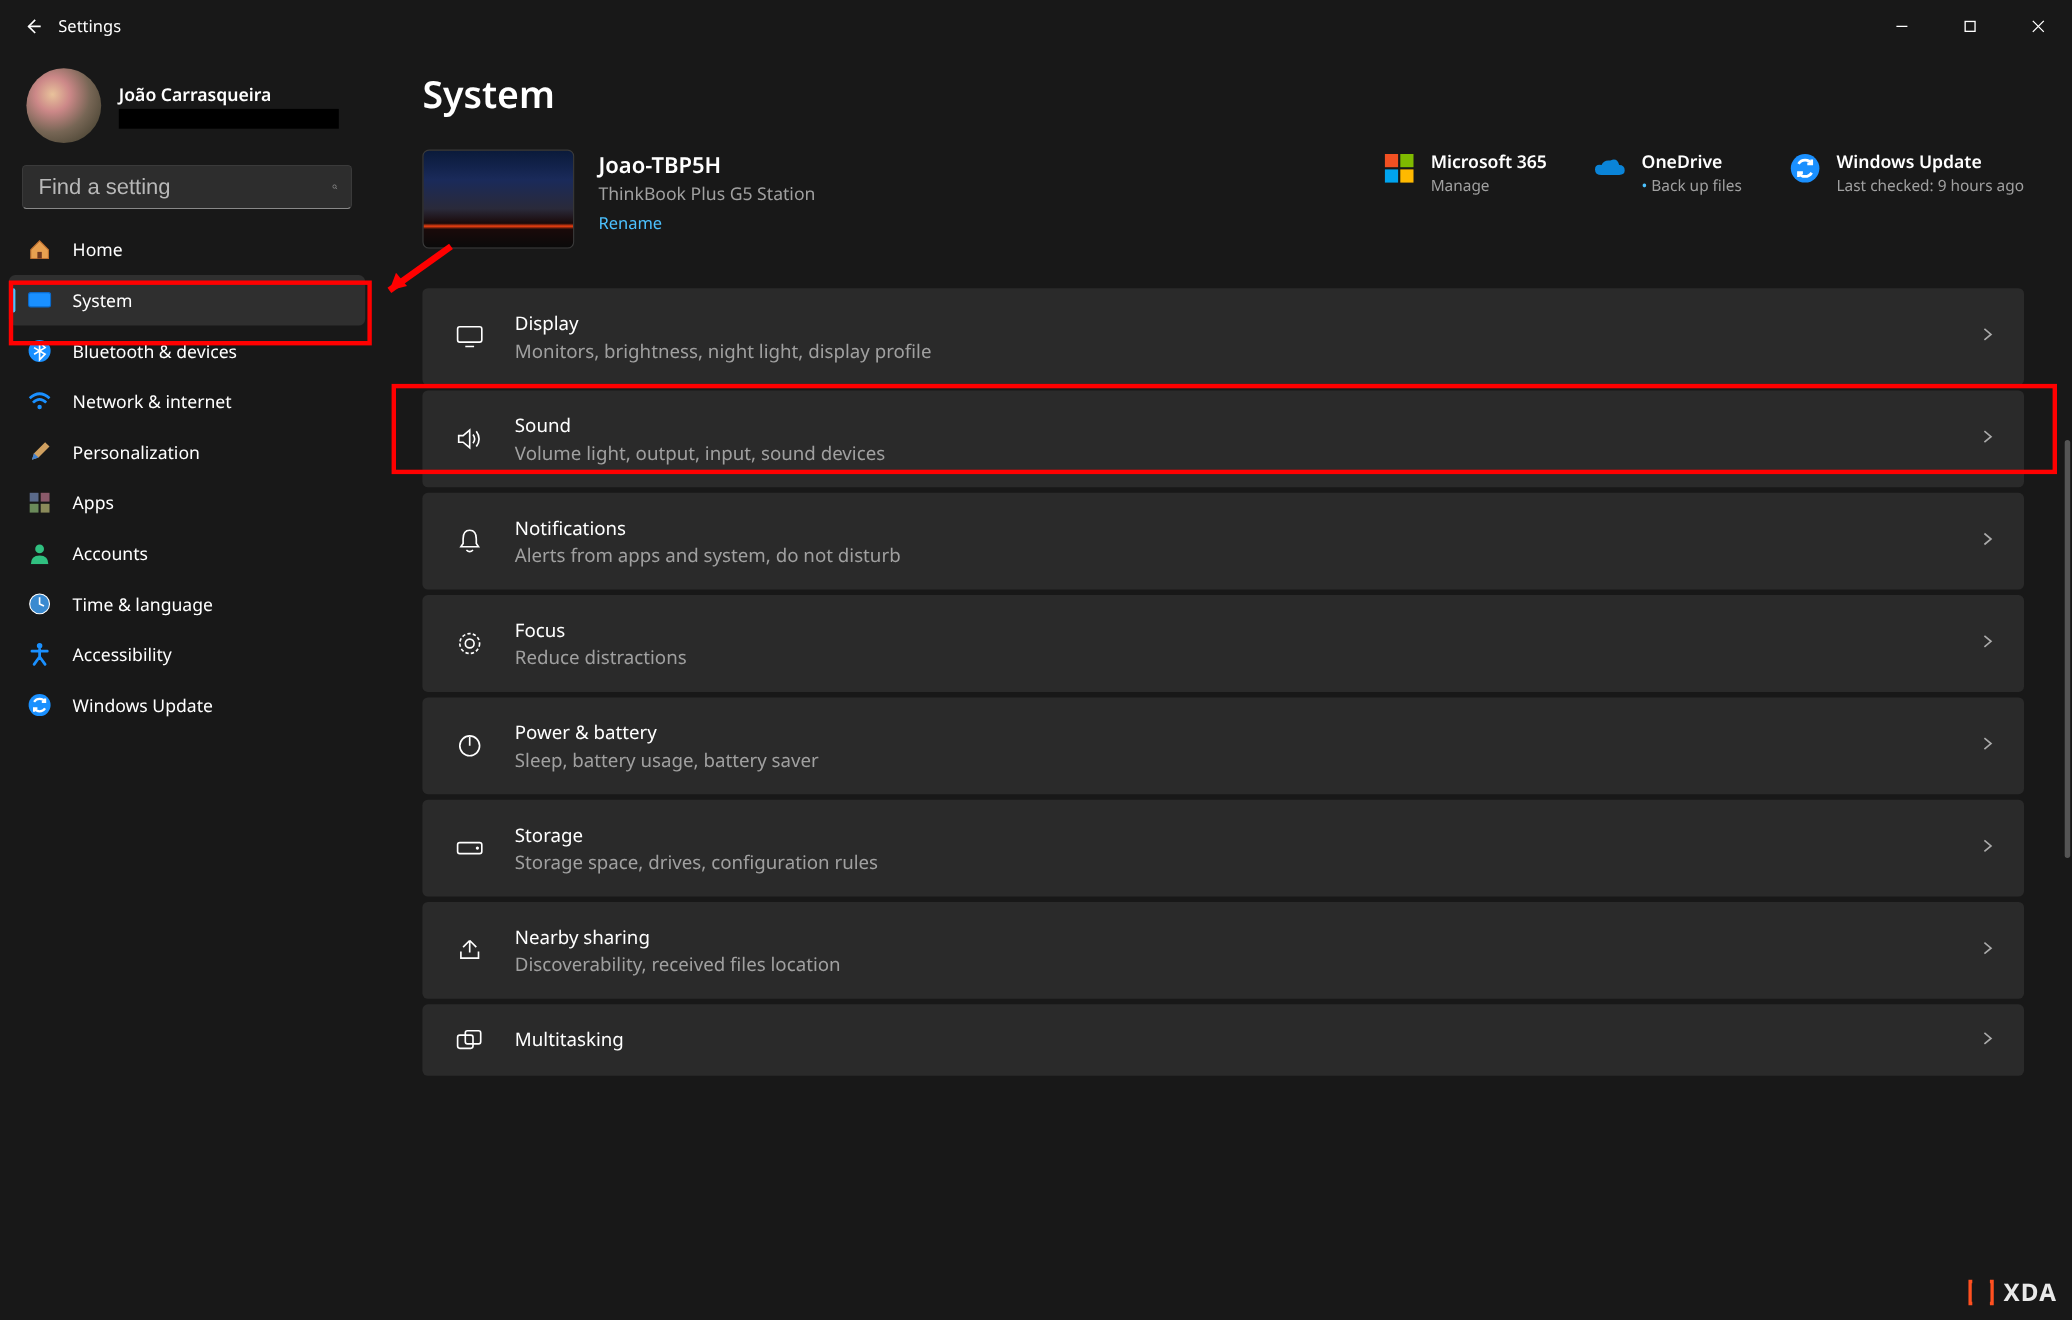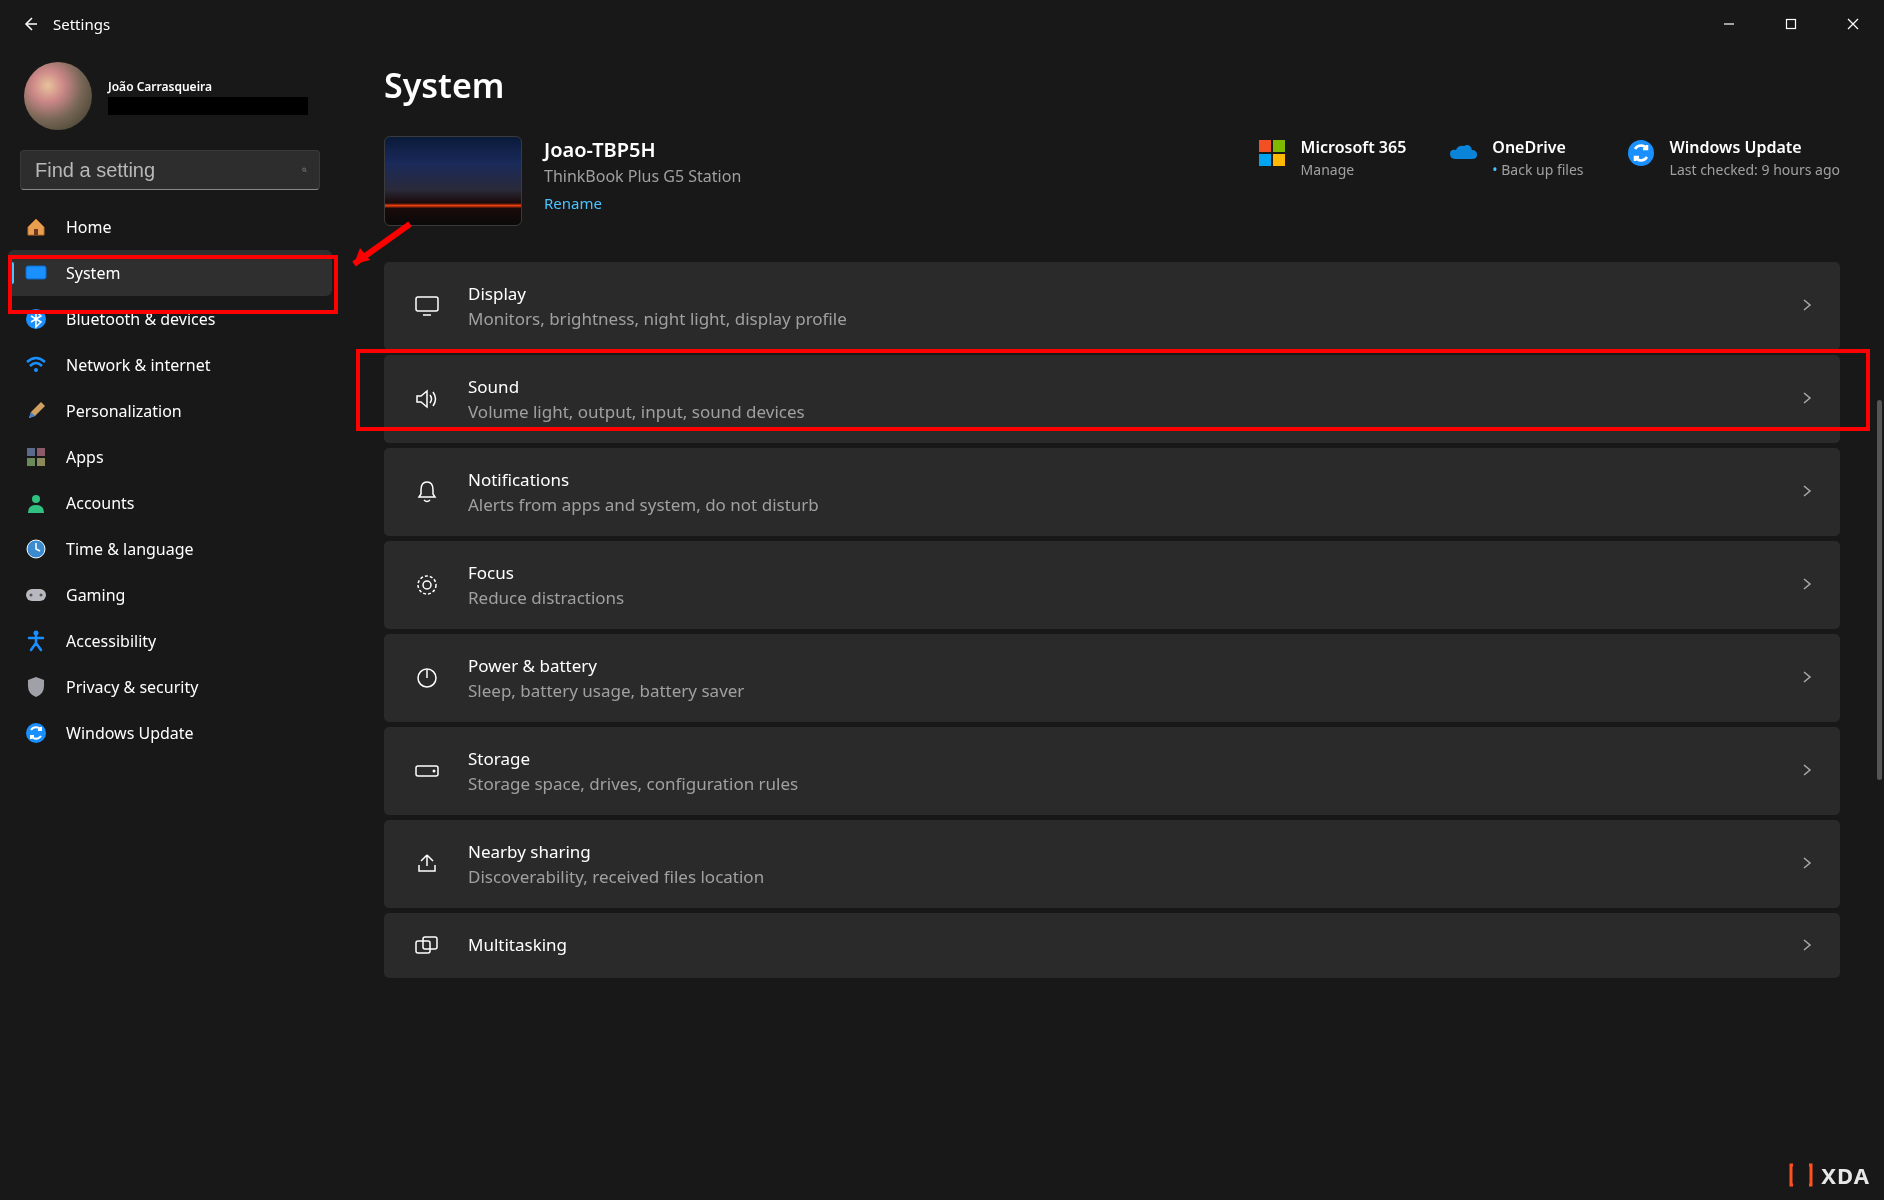--- a/index.html
+++ b/index.html
@@ -74,21 +74,21 @@
     padding: 0 24px 20px 24px;
   }
   .avatar {
     width: 68px; height: 68px; border-radius: 50%;
     background: radial-gradient(circle at 35% 35%, #e8c29b 0%, #c88 25%, #765 55%, #332 100%);
     flex-shrink: 0;
     display: flex; align-items: center; justify-content: center;
     overflow: hidden;
   }
   .user-text { display: flex; flex-direction: column; }
-  .user-name { font-size: 12px; font-weight: 600; }
+  .user-name { font-size: 16px; font-weight: 600; }
   .user-sub { background: #000; width: 200px; height: 18px; margin-top: 2px; }
 
   
   .search-wrap { padding: 0 20px 14px 20px; }
   .search {
     display: flex; align-items: center;
     background: var(--search-bg);
     border: 1px solid #3a3a3a;
     border-bottom: 1px solid #888;
     border-radius: 4px;
@@ -331,44 +331,26 @@
           <svg width="22" height="22" viewBox="0 0 22 22">
               <circle cx="11" cy="11" r="9" fill="#3a8ad0"></circle>
               <circle cx="11" cy="11" r="9" fill="none" stroke="#fff" stroke-width="1"></circle>
               <path d="M11 5 V11 L15 13" fill="none" stroke="#fff" stroke-width="1.5"></path>
             </svg>
         </span>
         <span class="nav-label">Time &amp; language</span>
       </div>
       <div class="nav-item">
         <span class="nav-icon">
-          <svg width="24" height="16" viewBox="0 0 24 16">
-              <rect x="2" y="2" width="20" height="12" rx="6" fill="#b8b8c0"></rect>
-              <circle cx="7" cy="8" r="1.5" fill="#555"></circle>
-              <circle cx="17" cy="8" r="1.5" fill="#555"></circle>
-            </svg>
-        </span>
-        <span class="nav-label">Gaming</span>
-      </div>
-      <div class="nav-item">
-        <span class="nav-icon">
           <svg width="20" height="22" viewBox="0 0 20 22">
               <circle cx="10" cy="3" r="2.5" fill="#1a90ff"></circle>
               <path d="M10 6 V13 M3 8 L17 8 M10 13 L5 20 M10 13 L15 20" fill="none" stroke="#1a90ff" stroke-width="2.5" stroke-linecap="round"></path>
             </svg>
         </span>
         <span class="nav-label">Accessibility</span>
-      </div>
-      <div class="nav-item">
-        <span class="nav-icon">
-          <svg width="18" height="22" viewBox="0 0 18 22">
-              <path d="M9 1 L17 4 V10 Q17 18 9 21 Q1 18 1 10 V4 Z" fill="#a0a0a8"></path>
-            </svg>
-        </span>
-        <span class="nav-label">Privacy &amp; security</span>
       </div>
       <div class="nav-item">
         <span class="nav-icon">
           <svg width="22" height="22" viewBox="0 0 22 22">
               <circle cx="11" cy="11" r="10" fill="#1a90ff"></circle>
               <path d="M6 8 A6 6 0 0 1 16 8 M16 14 A6 6 0 0 1 6 14" fill="none" stroke="#fff" stroke-width="2"></path>
               <path d="M16 5 V8 H13 M6 17 V14 H9" fill="none" stroke="#fff" stroke-width="2"></path>
             </svg>
         </span>
         <span class="nav-label">Windows Update</span>

